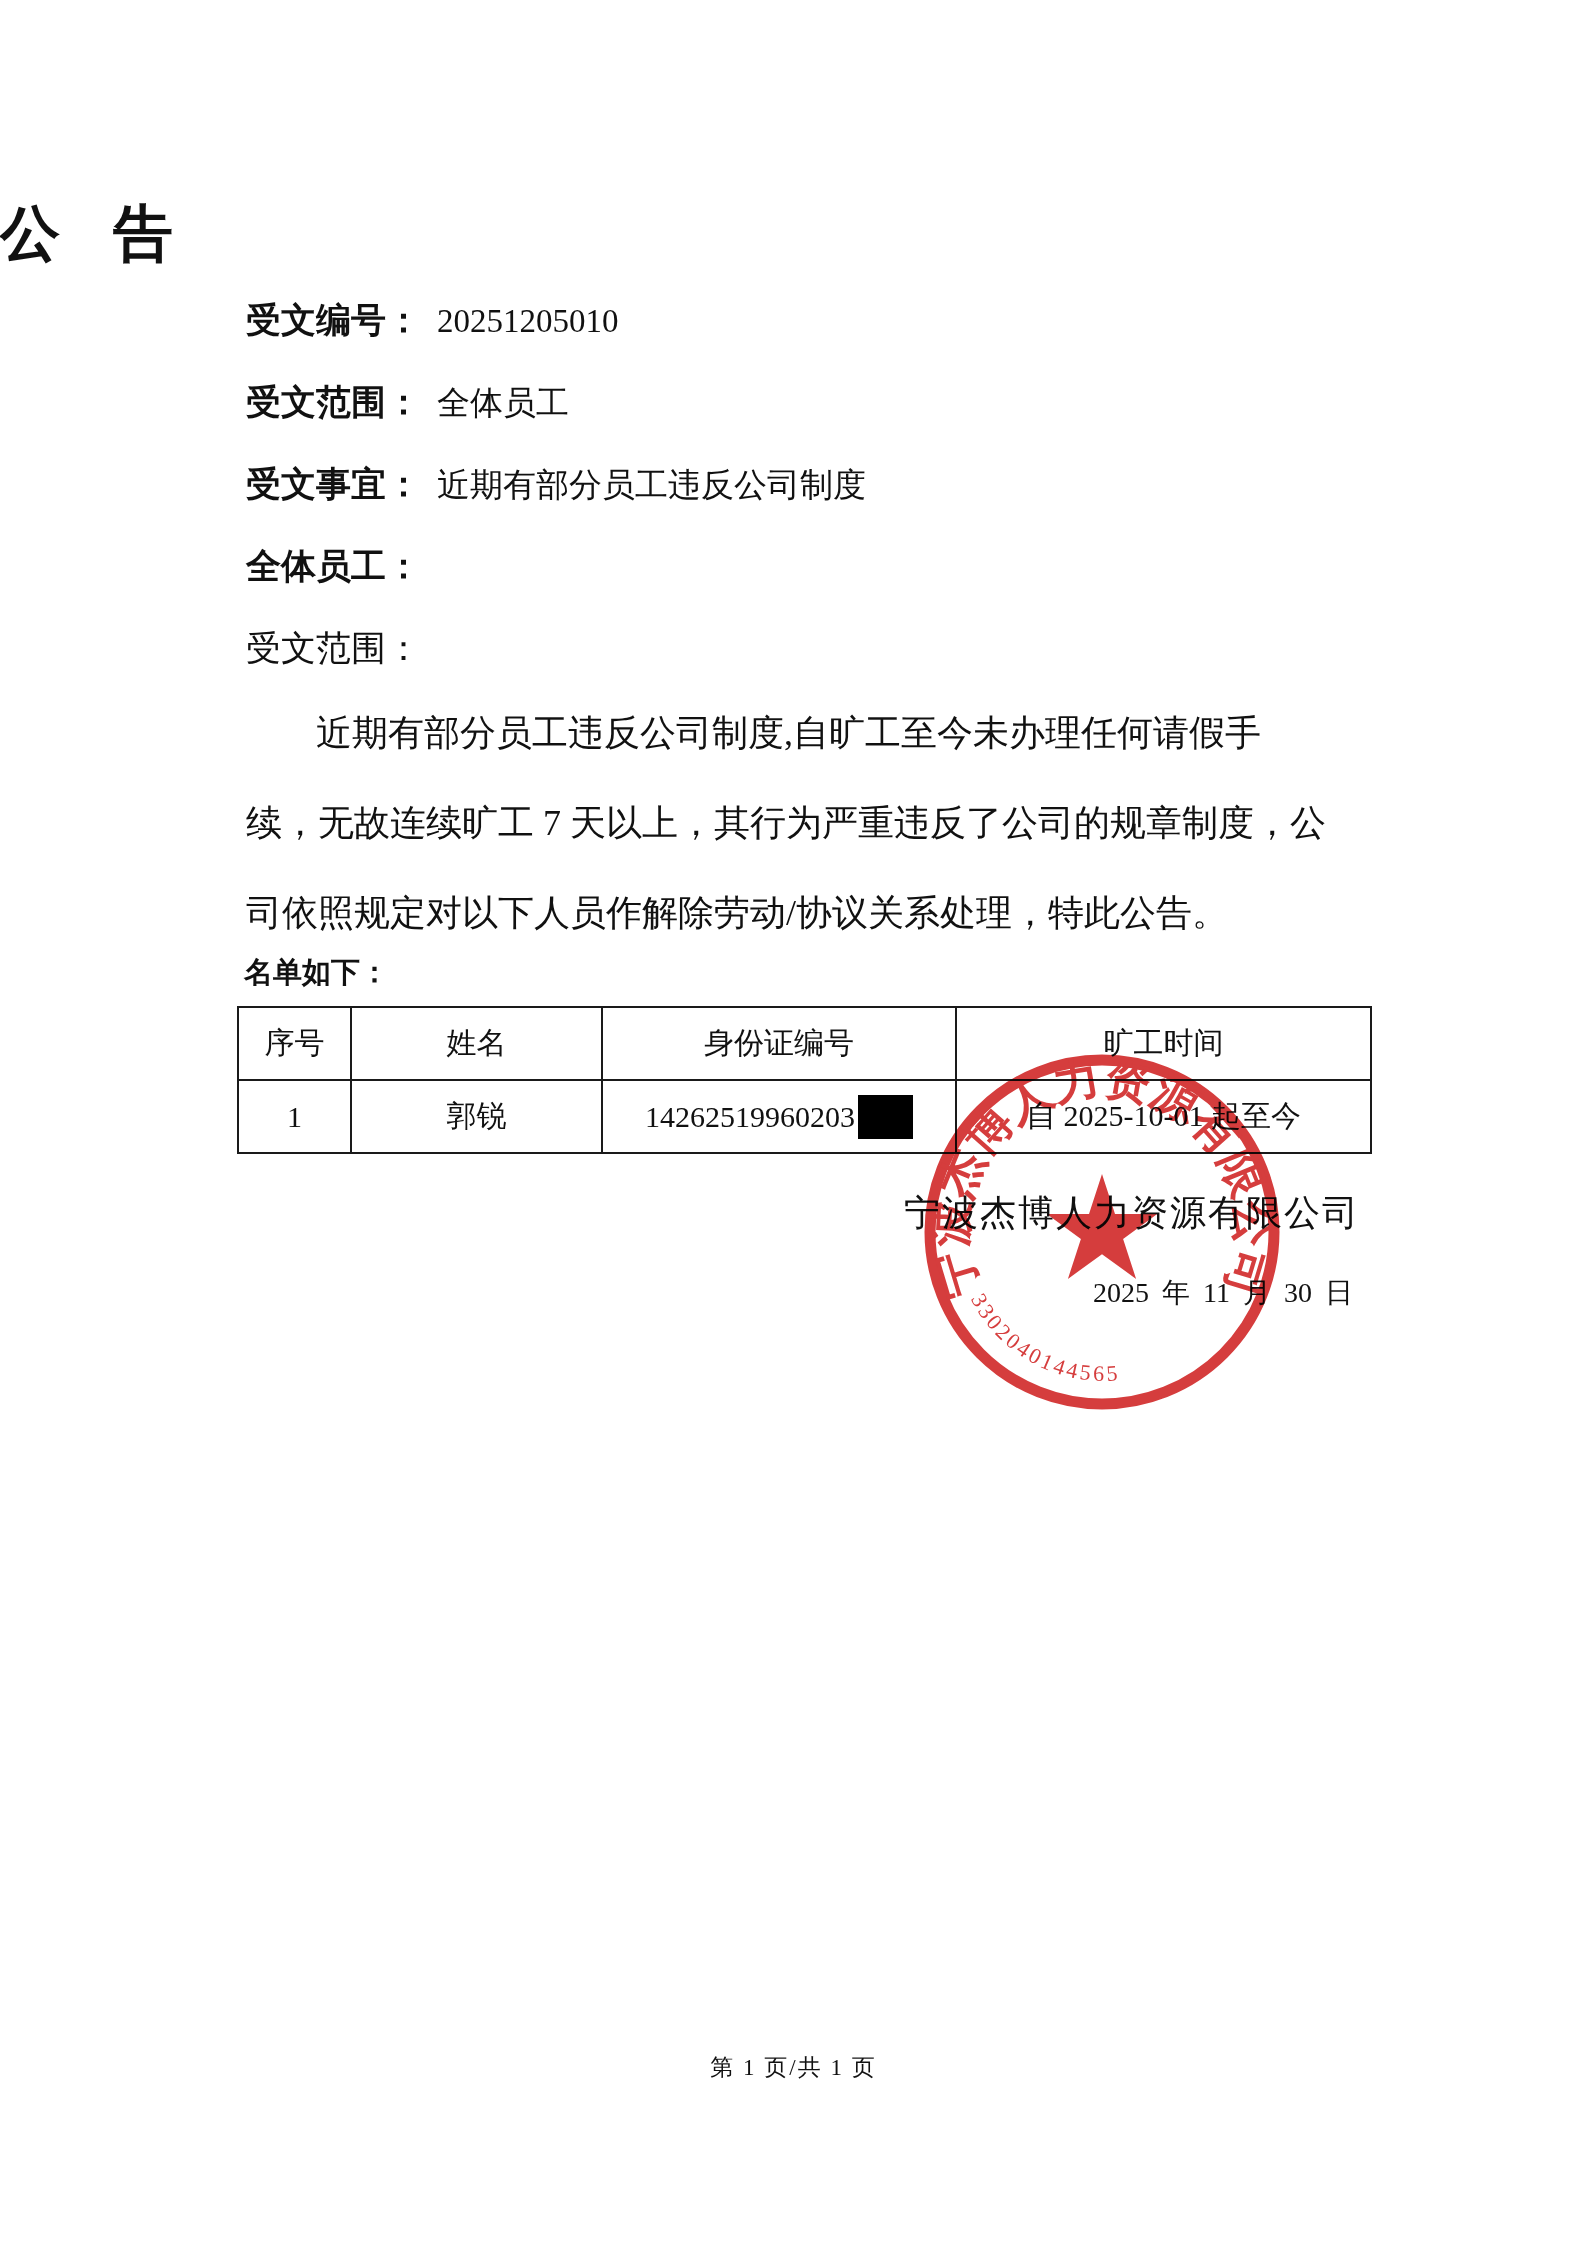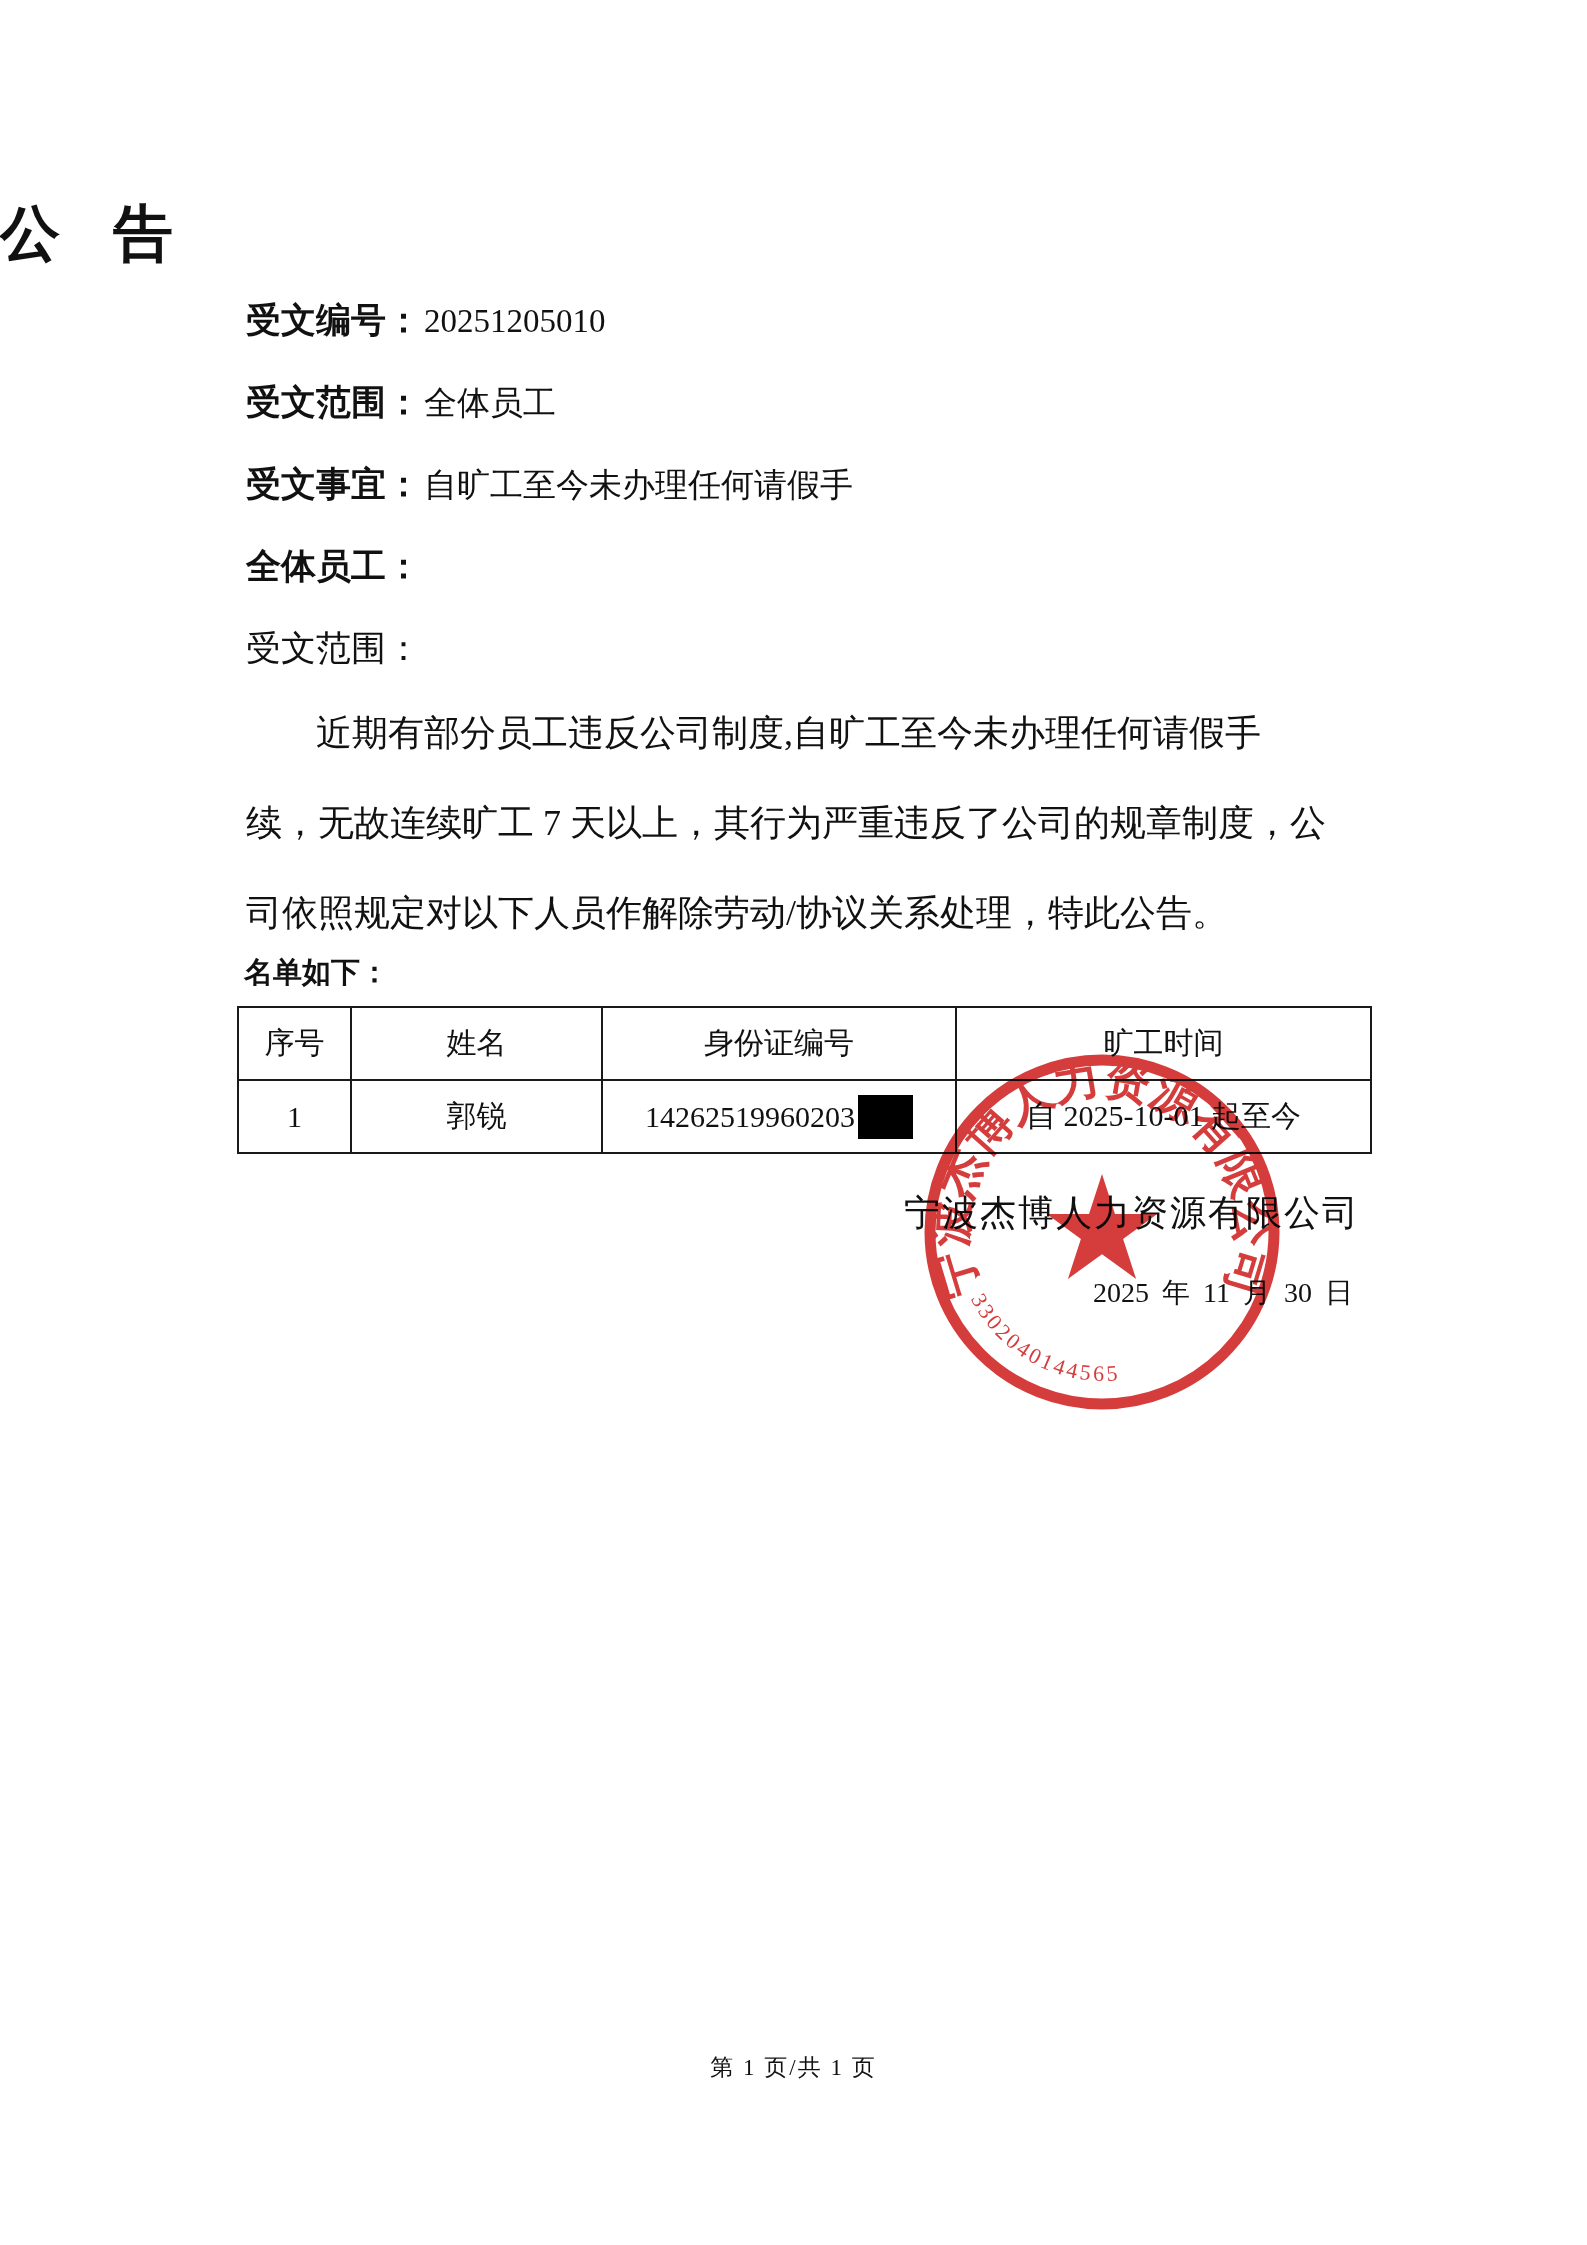--- a/index.html
+++ b/index.html
@@ -13,21 +13,21 @@
     overflow:hidden;
   }
   .abs{position:absolute;line-height:1.2;white-space:nowrap;}
   .title{
     top:198px;left:0;width:100%;
     font-size:60px;font-weight:bold;
     word-spacing:30px;letter-spacing:4px;
   }
   .meta{left:246px;font-size:33px;}
   .meta .label{font-weight:bold;font-size:35px;}
-  .meta .value{margin-left:3px;}
+  .meta .value{margin-left:16px;}
   .m1{top:300px;}
   .m2{top:382px;}
   .m3{top:464px;}
   .m4{top:546px;}
   .salutation{top:628px;left:246px;font-size:35px;}
   .bodyline{font-size:36px;}
   .b1{top:712px;left:316px;}
   .b2{top:802px;left:246px;}
   .b3{top:892px;left:246px;}
   .list-intro{top:955px;left:244px;font-size:29px;font-weight:bold;}
@@ -78,21 +78,21 @@
 
   <div class="abs meta m1">
     <span class="label">受文编号：</span><span class="value">20251205010</span>
   </div>
 
   <div class="abs meta m2">
     <span class="label">受文范围：</span><span class="value">全体员工</span>
   </div>
 
   <div class="abs meta m3">
-    <span class="label">受文事宜：</span><span class="value">自旷工至今未办理任何请假手</span>
+    <span class="label">受文事宜：</span><span class="value">近期有部分员工违反公司制度</span>
   </div>
 
   <div class="abs meta m4">
     <span class="label">全体员工：</span>
   </div>
 
   <div class="abs salutation">受文范围：</div>
 
   <div class="abs bodyline b1">近期有部分员工违反公司制度,自旷工至今未办理任何请假手</div>
   <div class="abs bodyline b2">续，无故连续旷工 7 天以上，其行为严重违反了公司的规章制度，公</div>

